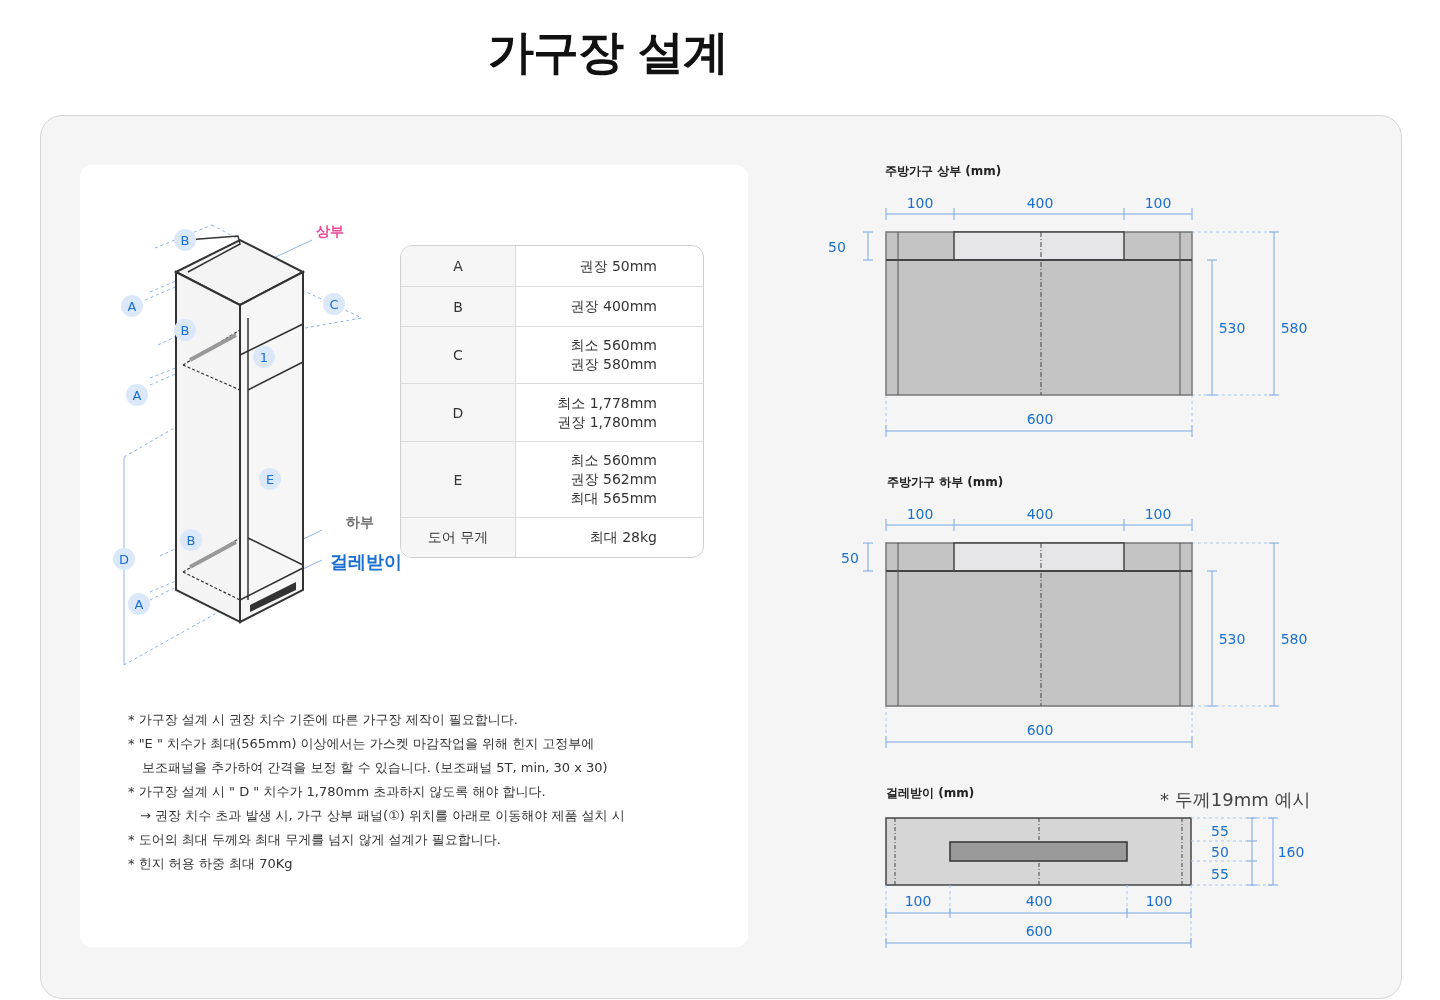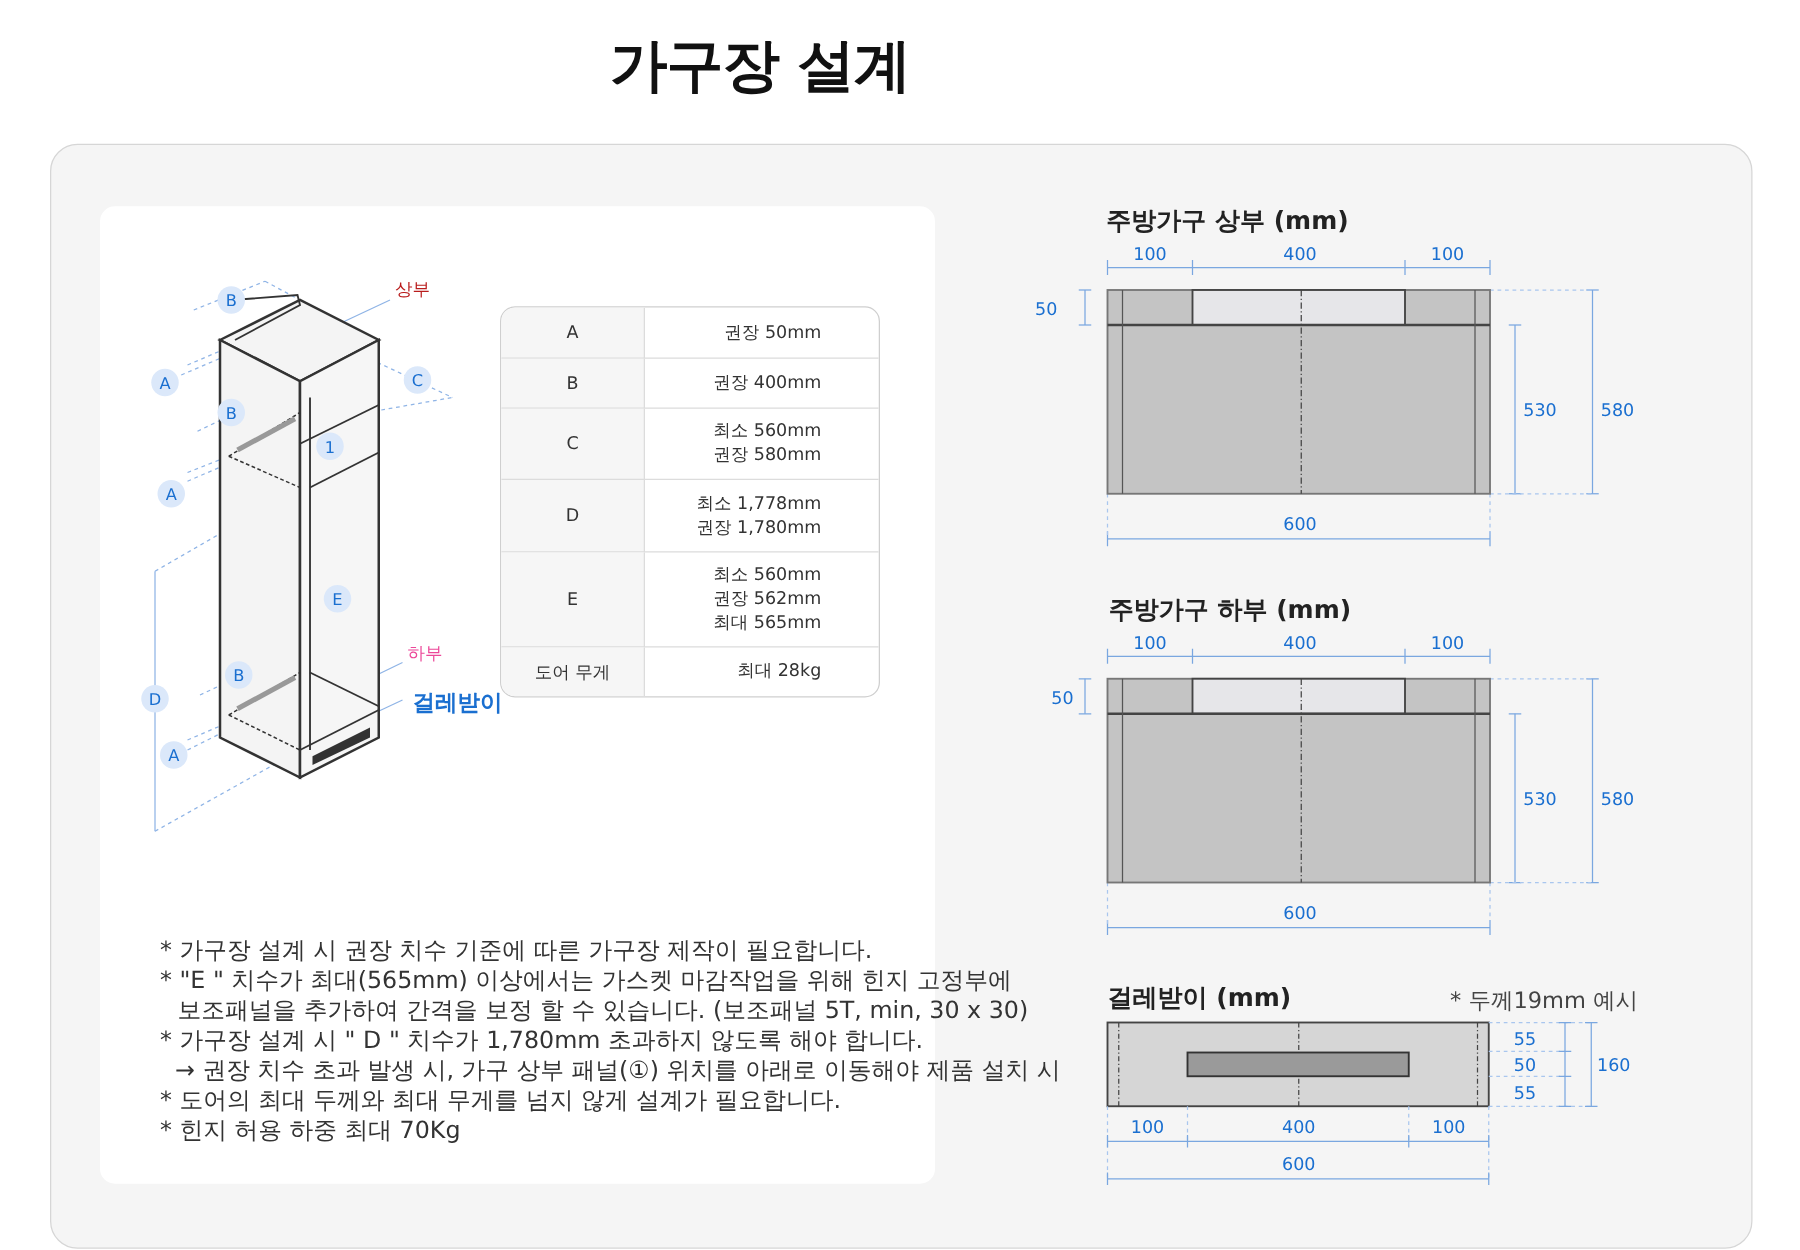--- a/index.html
+++ b/index.html
@@ -12,23 +12,23 @@
   .card { position: absolute; left: 80px; top: 165px; width: 668px; height: 782px;
           background: #fff; border-radius: 12px; }
   .abs { position: absolute; }
   table.spec { position: absolute; left: 400px; top: 245px; width: 304px;
                border-collapse: separate; border-spacing: 0; border: 1px solid #cfcfcf;
                border-radius: 12px; overflow: hidden; font-size: 14px; background:#fff; }
   table.spec td { border-bottom: 1px solid #dcdcdc; padding: 0; color: #333; }
   table.spec tr:last-child td { border-bottom: none; }
   table.spec td.k { width: 114px; text-align: center; background: #f6f6f6; border-right: 1px solid #dcdcdc; }
   table.spec td.v { text-align: right; padding-right: 46px; line-height: 19px; }
-  .notes { position: absolute; left: 128px; top: 708px; font-size: 19px; color: #333; line-height: 24px; margin-top: 40px; }
+  .notes { position: absolute; left: 128px; top: 708px; font-size: 13px; color: #333; line-height: 24px; }
   .notes div { white-space: nowrap; }
-  .sec-title { position: absolute; font-size: 20px; font-weight: bold; color: #222; }
+  .sec-title { position: absolute; font-size: 12px; font-weight: bold; color: #222; }
   .dim { font-size: 14px; fill: #1a6fd0; }
   svg text { font-family: "DejaVu Sans", "Liberation Sans", sans-serif; }
 </style>
 </head>
 <body>
 
 <div class="title">가구장 설계</div>
 
 <div class="outer"></div>
 <div class="card"></div>
@@ -97,22 +97,22 @@
     <circle cx="270" cy="479" r="11" fill="#dbe8fa"></circle>
       <text x="270" y="484">E</text>
     <circle cx="191" cy="540" r="11" fill="#dbe8fa"></circle>
       <text x="191" y="545">B</text>
     <circle cx="124" cy="559" r="11" fill="#dbe8fa"></circle>
       <text x="124" y="564">D</text>
     <circle cx="139" cy="604" r="11" fill="#dbe8fa"></circle>
       <text x="139" y="609">A</text>
   </g>
 </svg>
-<div class="abs" style="left:316px;top:223px;font-size:14px;color:#b91c1c;font-weight:normal">상부</div>
-<div class="abs" style="left:326px;top:514px;font-size:14px;color:#ec4899;font-weight:normal">하부</div>
+<div class="abs" style="left:316px;top:223px;font-size:14px;color:#ec4899;font-weight:bold">상부</div>
+<div class="abs" style="left:346px;top:514px;font-size:14px;color:#737373;font-weight:bold">하부</div>
 <div class="abs" style="left:330px;top:550px;font-size:18px;color:#1a6fd0;font-weight:bold">걸레받이</div>
 
 <table class="spec">
   <tbody>
       <tr style="height:41px">
         <td class="k">A</td>
         <td class="v">
           <div>권장 50mm</div>
         </td>
       </tr>

